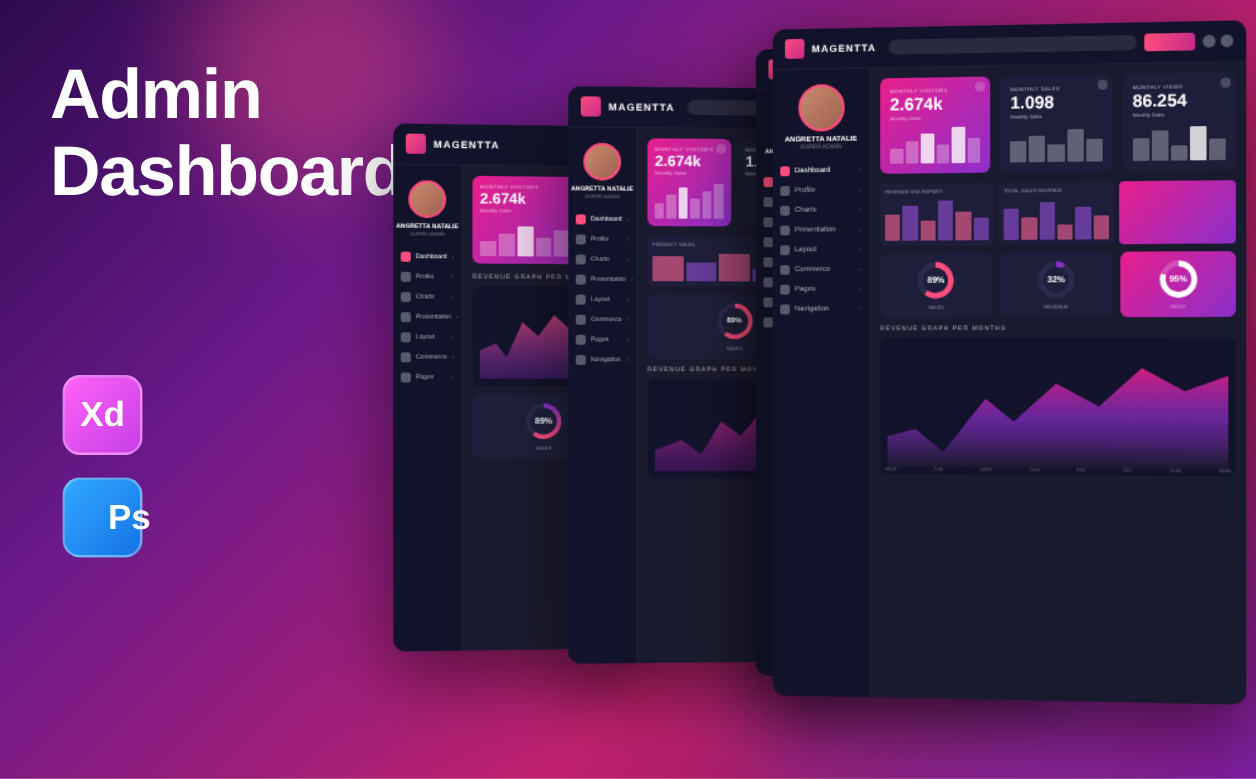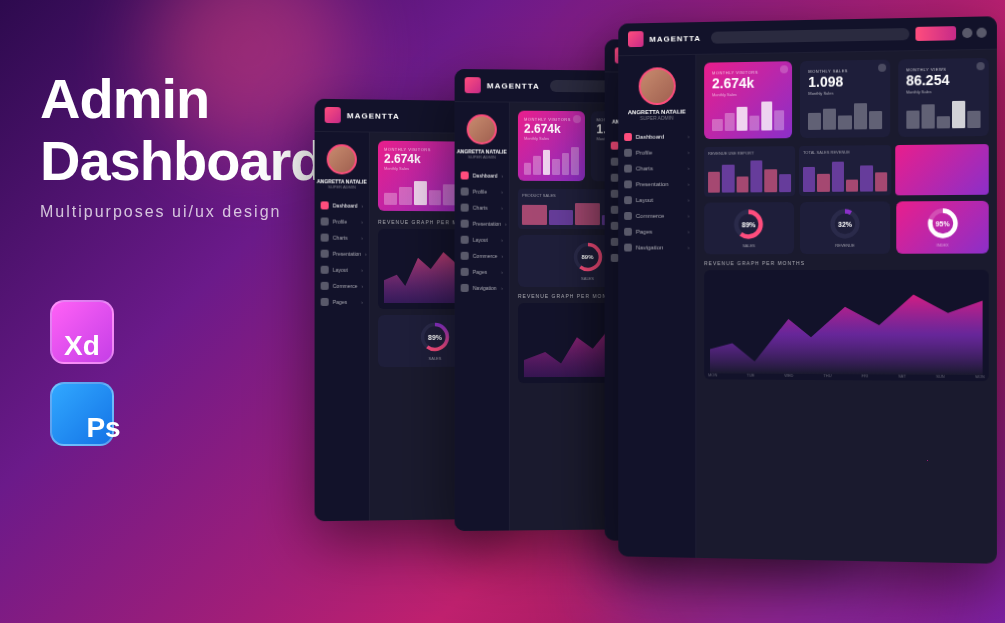--- a/index.html
+++ b/index.html
@@ -10,21 +10,21 @@
       overflow: hidden;
       background: linear-gradient(135deg, #2d0a4e 0%, #6b1a8a 30%, #c0206e 65%, #a01a5e 80%, #7b1fa2 100%);
       font-family: 'Arial', sans-serif;
       position: relative;
     }
 
     
     .left-section {
       position: absolute;
       left: 40px;
-      top: 68px;
+      top: 44px;
       width: 340px;
     }
 
     .main-title {
       font-size: 56px;
       font-weight: 900;
       color: #ffffff;
       line-height: 1.1;
       letter-spacing: -1px;
     }
@@ -45,21 +45,21 @@
       display: flex;
       flex-direction: column;
       gap: 18px;
     }
 
     .tool-icon {
       width: 64px;
       height: 64px;
       border-radius: 14px;
       display: flex;
-      align-items: flex-end;
+      align-items: center;
       justify-content: center;
       font-size: 28px;
       font-weight: 900;
       color: white;
       position: relative;
     }
 
     .tool-icon-xd {
       background: linear-gradient(135deg, #ff61f6, #c53fe7);
       border: 2px solid rgba(255,255,255,0.3);
@@ -523,21 +523,20 @@
 <body>
 
 <div class="glow-circle glow-1"></div>
 <div class="glow-circle glow-2"></div>
 
 <div class="left-section">
   <h1 class="main-title">
     <span>Admin</span><br>
     <span>Dashboard</span>
   </h1>
-  <p class="sub-title">Multipurposes ui/ux design</p>
 </div>
 
 <div class="tool-icons">
   <div class="tool-icon tool-icon-xd">
     <span>Xd</span>
   </div>
   <div class="tool-icon tool-icon-ps">
     <span>Ps</span>
   </div>
 </div>

